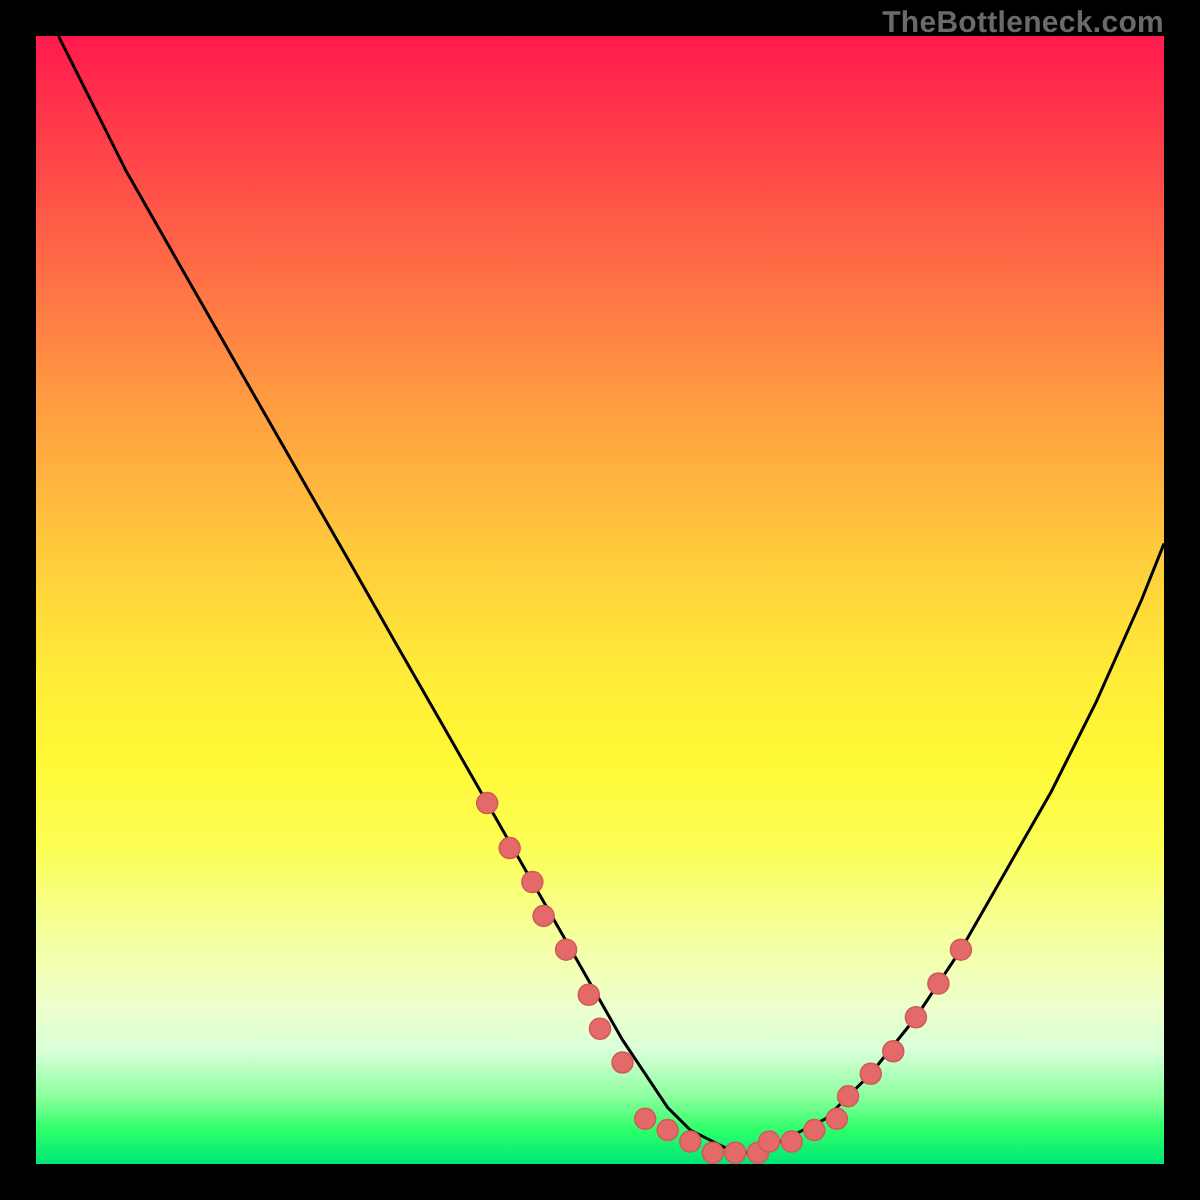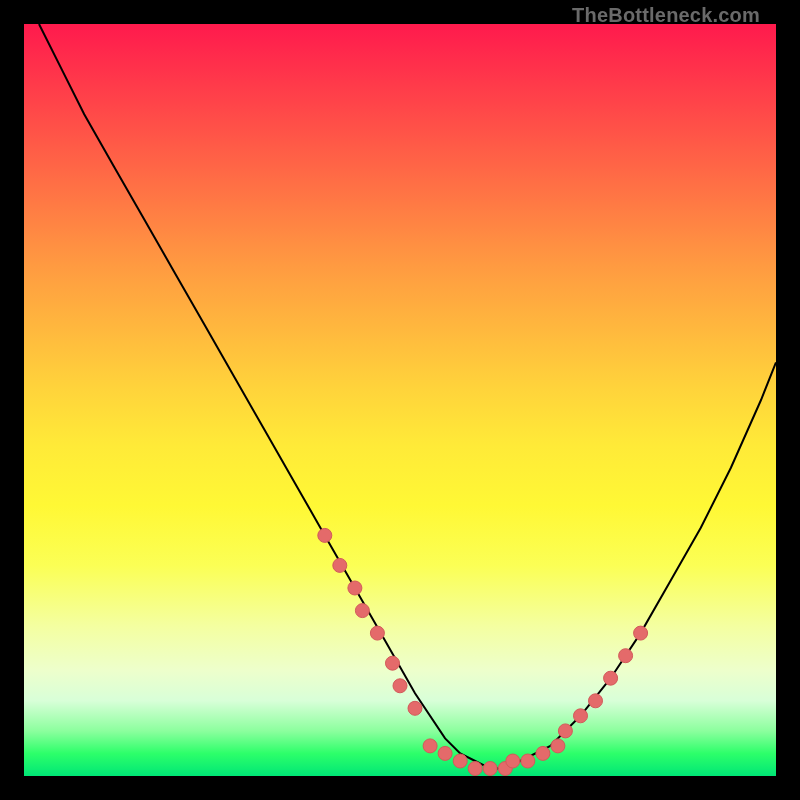--- a/index.html
+++ b/index.html
@@ -38,21 +38,21 @@
       #f4ffa0 80%,
       #edffcc 86%,
       #d8ffd8 90%,
       #8cff9e 94%,
       #2dff6a 97%,
       #00e676 100%
     );
   }
   .watermark {
     position: absolute;
-    right: 40px;
+    right: 24px;
     top: 4px;
     font-family: Arial, Helvetica, sans-serif;
     font-size: 20px;
     font-weight: 600;
     color: #6a6a6a;
     letter-spacing: 0.2px;
     user-select: none;
   }
   svg.overlay {
     position: absolute;

